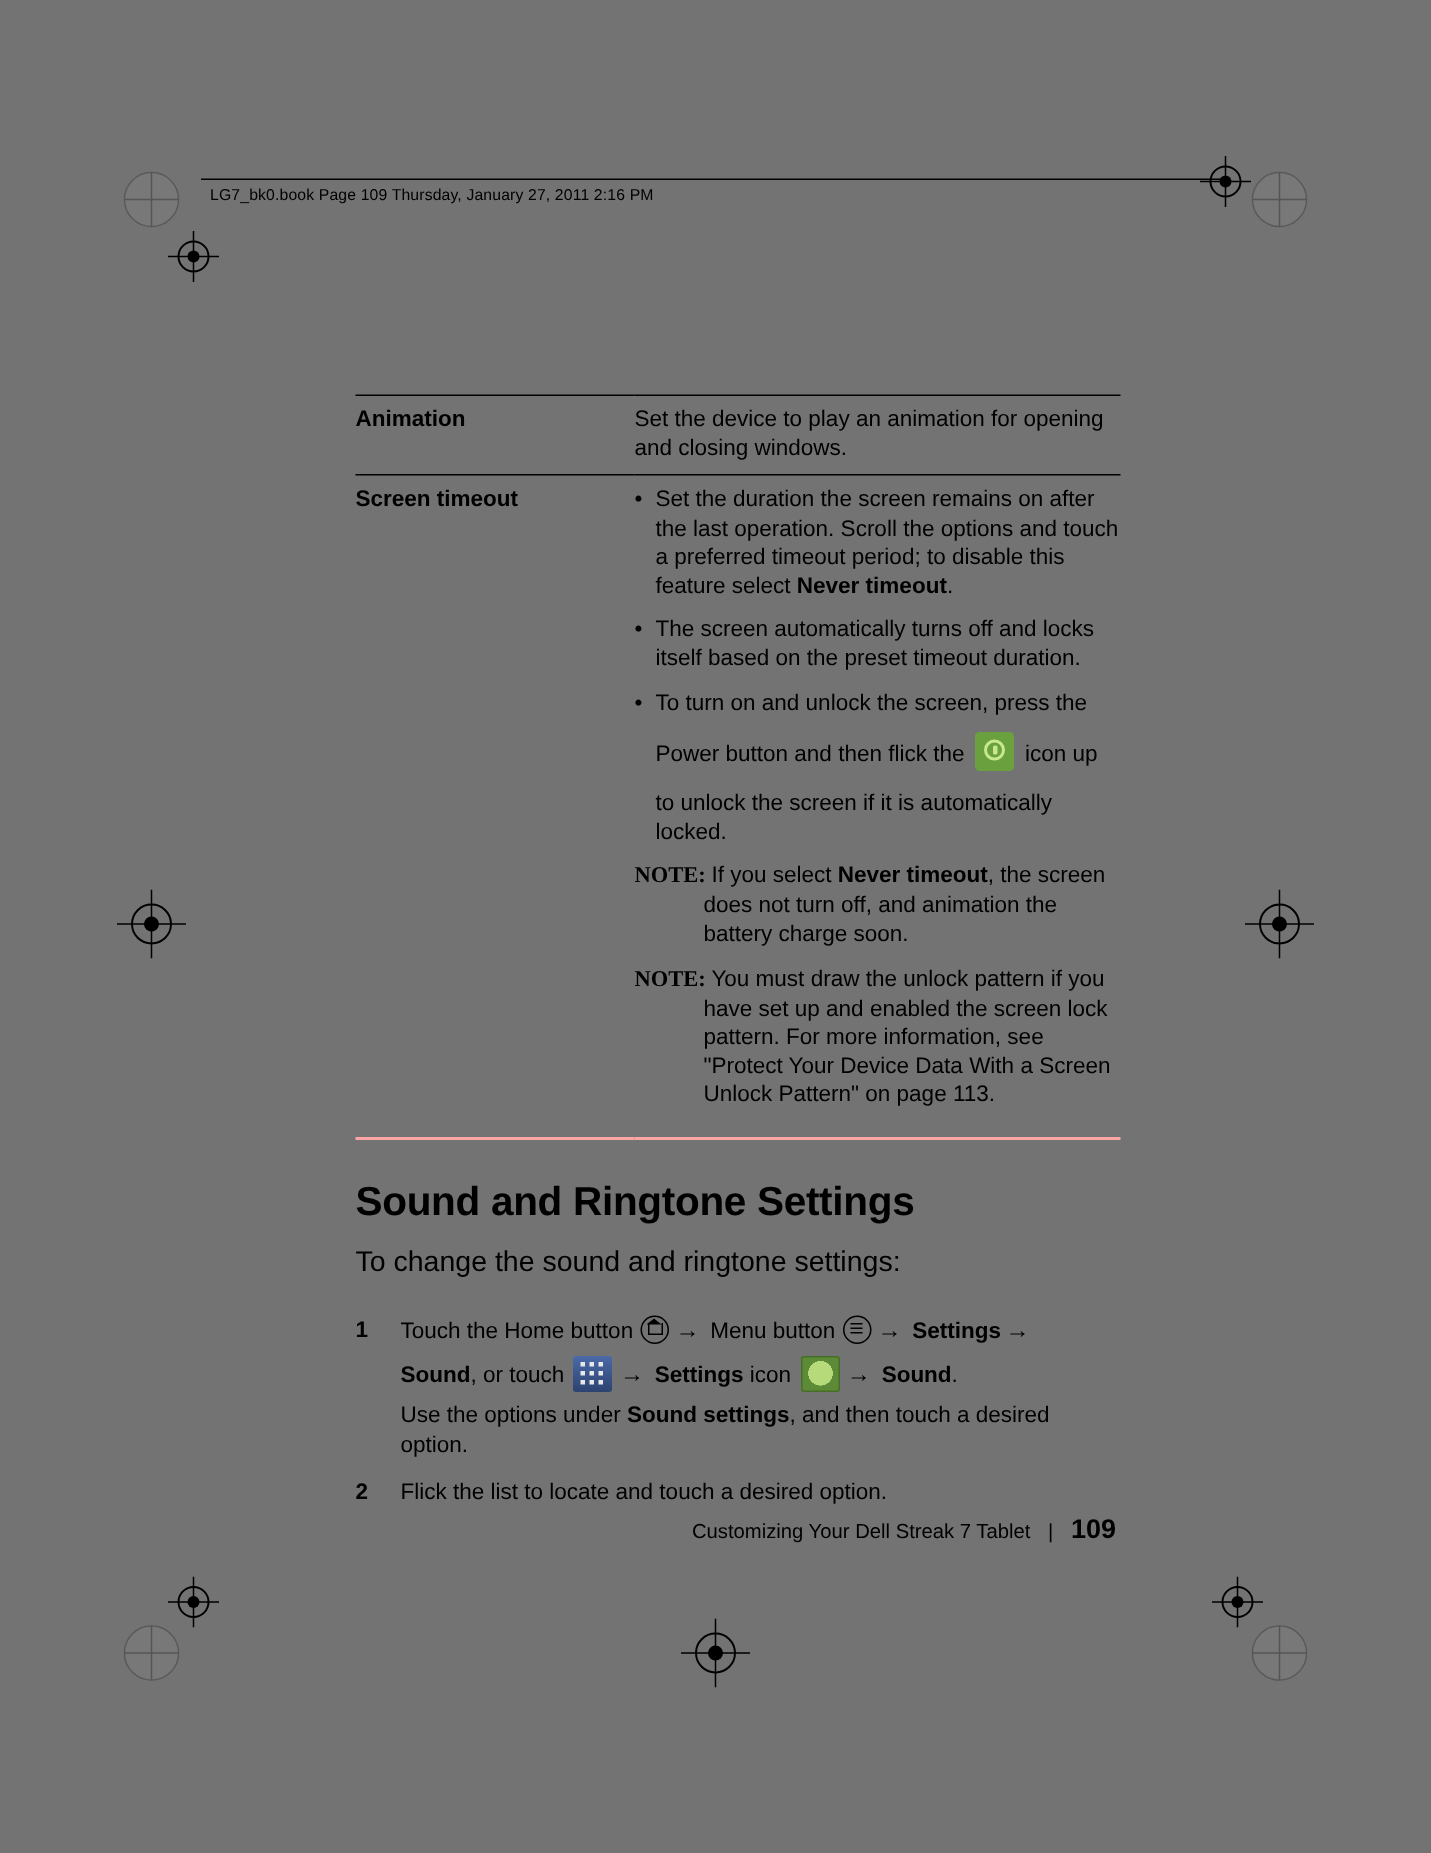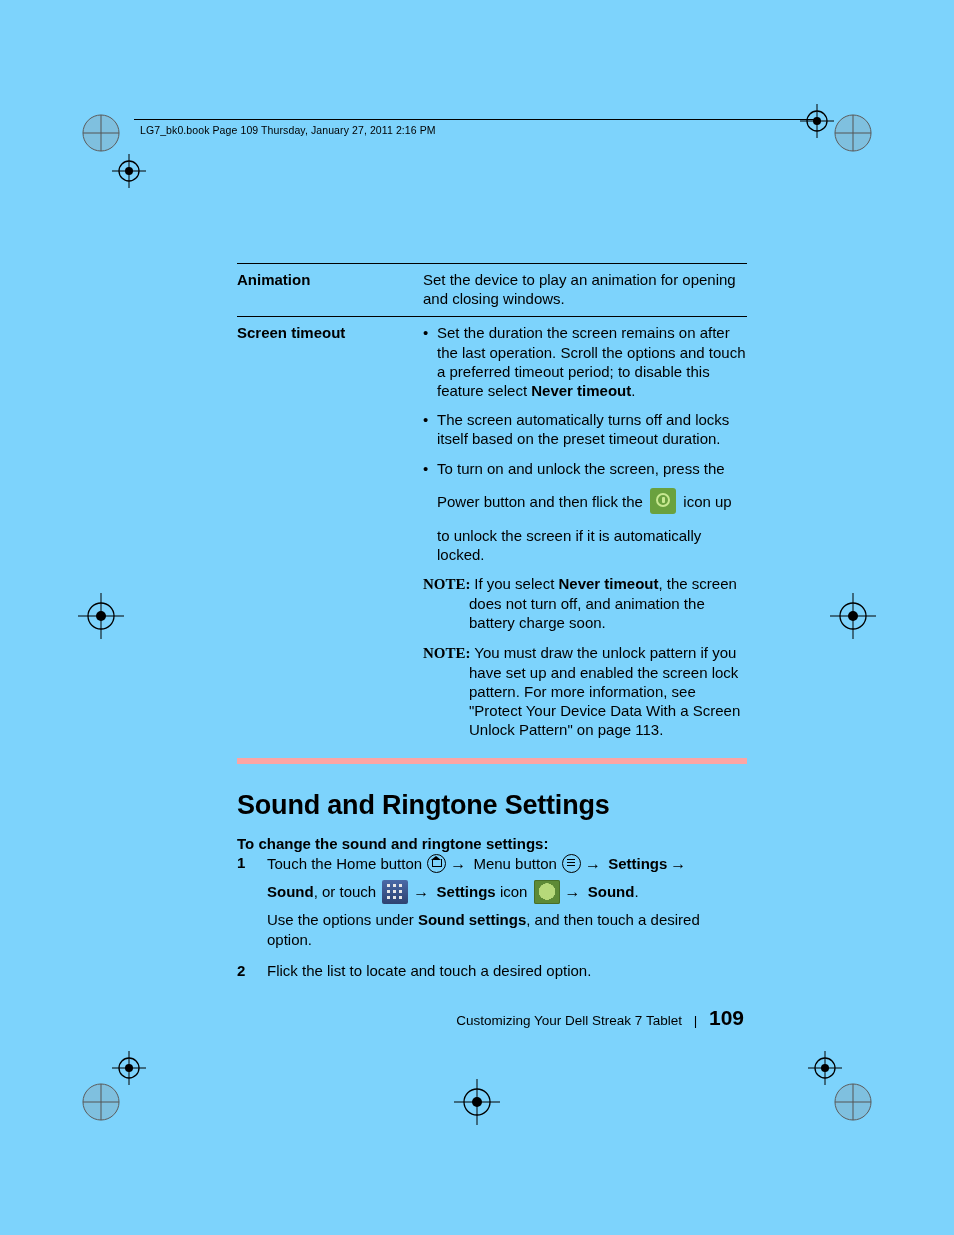--- a/index.html
+++ b/index.html
@@ -6,21 +6,21 @@
     margin: 0;
     background: #fff;
     font-family: "Segoe UI", "Helvetica Neue", Arial, sans-serif;
     font-weight: 300;
     color: #000;
   }
   .page {
     position: relative;
     width: 954px;
     height: 1235px;
-    background: #7dd3fc;
+    background: #737373;
     overflow: hidden;
   }
   .reg-mark { position: absolute; }
   .reg-mark svg { display: block; }
   .header-line {
     position: absolute;
     top: 119px; left: 134px; right: 134px;
     border-top: 1px solid #000;
   }
   .header-text {
@@ -40,21 +40,21 @@
     border-collapse: collapse;
     width: 100%;
     font-size: 15px;
     line-height: 1.28;
   }
   table.settings td {
     vertical-align: top;
     padding: 6px 0 8px 0;
   }
   table.settings tr.row1 td { border-top: 1px solid #000; }
-  table.settings tr.row2 td { border-top: 1px solid #000; border-bottom: 6px solid #fca5a5; }
+  table.settings tr.row2 td { border-top: 1px solid #000; border-bottom: 2px solid #fca5a5; }
   table.settings td.label {
     width: 180px;
     font-weight: 600;
     padding-right: 6px;
   }
   table.settings td.desc { padding-left: 0; }
   .bullet-item { position: relative; padding-left: 14px; margin-bottom: 10px; }
   .bullet-item::before { content: "•"; position: absolute; left: 0; top: 0; }
   .note-item { padding-left: 0; margin-bottom: 10px; }
   .note-item .note-label { font-weight: 700; font-family: Liberation Serif, serif; }
@@ -87,23 +87,23 @@
     background: #c8e890;
     border-radius: 1px;
   }
   h2.section-heading {
     font-size: 27px;
     font-weight: 600;
     margin: 26px 0 14px 0;
     letter-spacing: -.2px;
   }
   .subheading {
-    font-weight: 700;
-    font-size: 15px;
-    margin: 0 0 1px 0;
+    font-weight: 400;
+    font-size: 19px;
+    margin: 0 0 24px 0;
   }
   ol.steps { margin: 0; padding: 0; list-style: none; font-size: 15px; line-height: 1.35; }
   ol.steps li { position: relative; padding-left: 30px; margin-bottom: 10px; }
   ol.steps li .num { position: absolute; left: 0; top: 0; font-weight: 700; }
   .home-icon, .menu-icon {
     display: inline-block;
     width: 17px; height: 17px;
     border: 1.3px solid #000;
     border-radius: 50%;
     vertical-align: -4px;
@@ -166,21 +166,21 @@
     box-shadow: inset 0 0 0 1px #476e28;
   }
   .arrow { font-size: 16px; margin: 0 3px; }
   .footer {
     position: absolute;
     bottom: 205px;
     right: 210px;
     font-size: 13.5px;
   }
   .footer .sep { margin: 0 8px; color: #000; }
-  .footer .pg { font-weight: 700; font-size: 21px; }
+  .footer .pg { font-weight: 700; font-size: 18px; }
 </style>
 </head>
 <body>
 
 <div class="page">
 
   <div class="reg-mark" style="top:110px;left:78px;">
     <svg width="46" height="46">
         <circle cx="23" cy="23" r="18" fill="none" stroke="#555" stroke-width="1"></circle>
         <circle cx="23" cy="23" r="18" fill="#888" opacity=".25"></circle>

